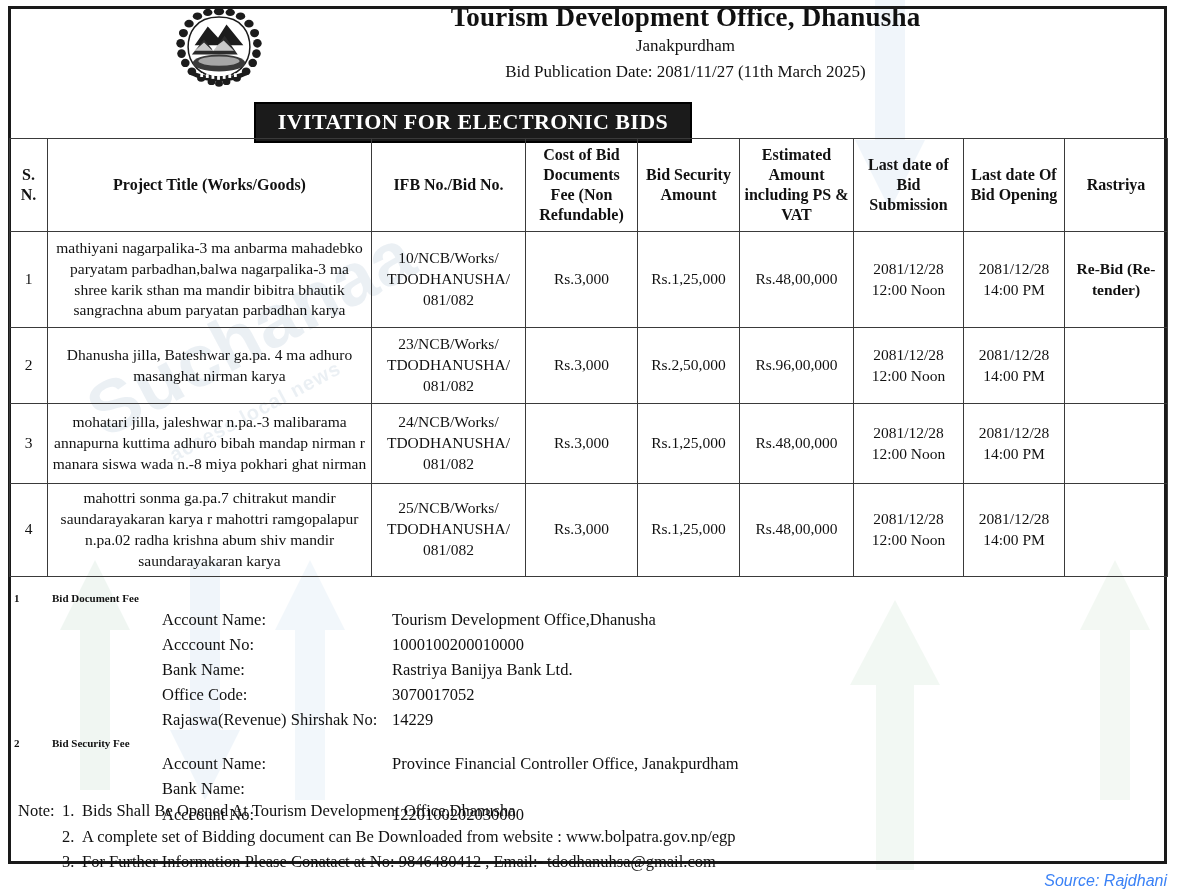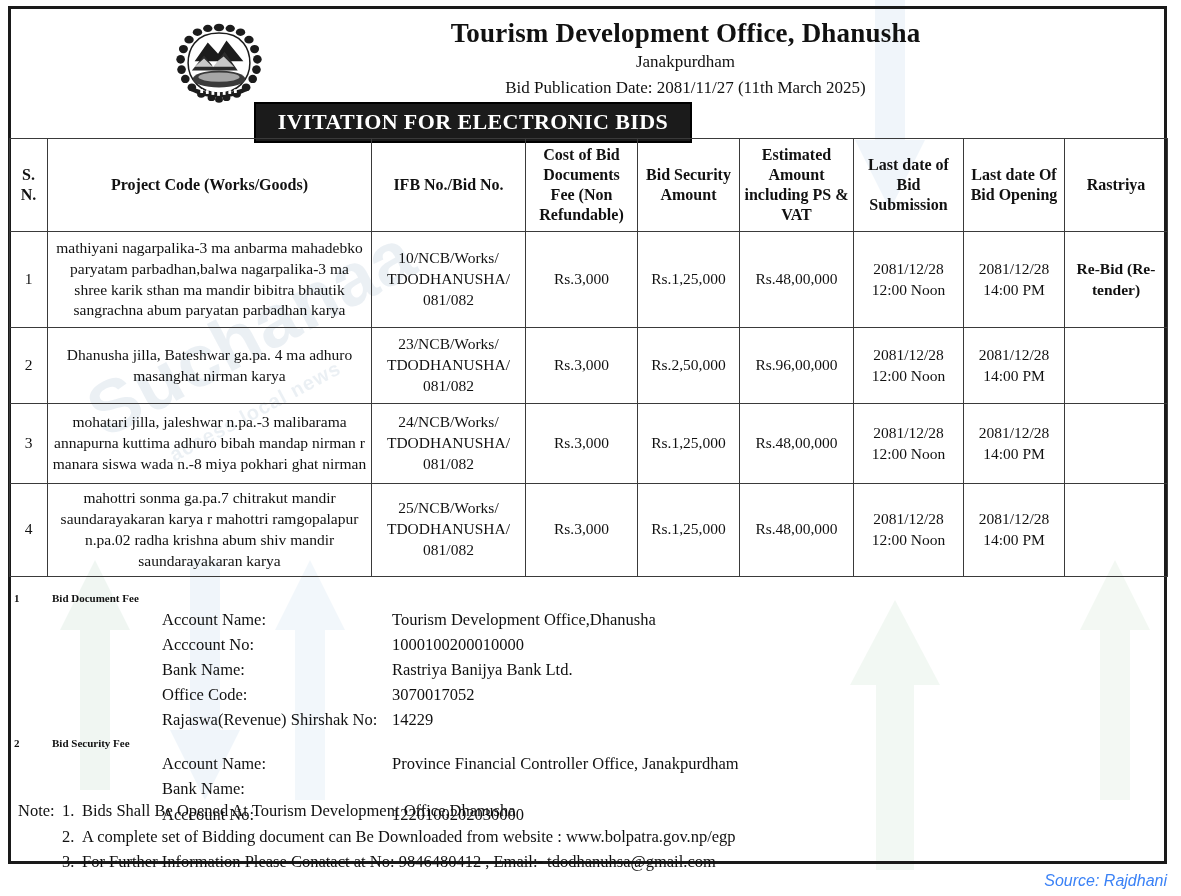--- a/index.html
+++ b/index.html
@@ -48,21 +48,20 @@
     border: 3px solid #1a1a1a;
     box-sizing: border-box;
     background: transparent;
     z-index: 2;
   }
 
   
   .header {
     position: relative;
     height: 128px;
-    margin-top: 16px;
   }
   .emblem {
     position: absolute;
     left: 172px;
     top: 4px;
     width: 94px;
     height: 88px;
   }
   .head-text {
     position: absolute;
@@ -311,21 +310,21 @@
       <col class="col-sub">
       <col class="col-open">
       <col class="col-remarks">
   </colgroup>
   <thead>
     <tr>
       <th>
         <span>S.</span><br>
         <span>N.</span>
       </th>
-      <th>Project Code (Works/Goods)</th>
+      <th>Project Title (Works/Goods)</th>
       <th>IFB No./Bid No.</th>
       <th>Cost of Bid Documents Fee (Non Refundable)</th>
       <th>Bid Security Amount</th>
       <th>Estimated Amount including PS &amp; VAT</th>
       <th>Last date of Bid Submission</th>
       <th>Last date Of Bid Opening</th>
       <th>Rastriya</th>
     </tr>
   </thead>
   <tbody>

